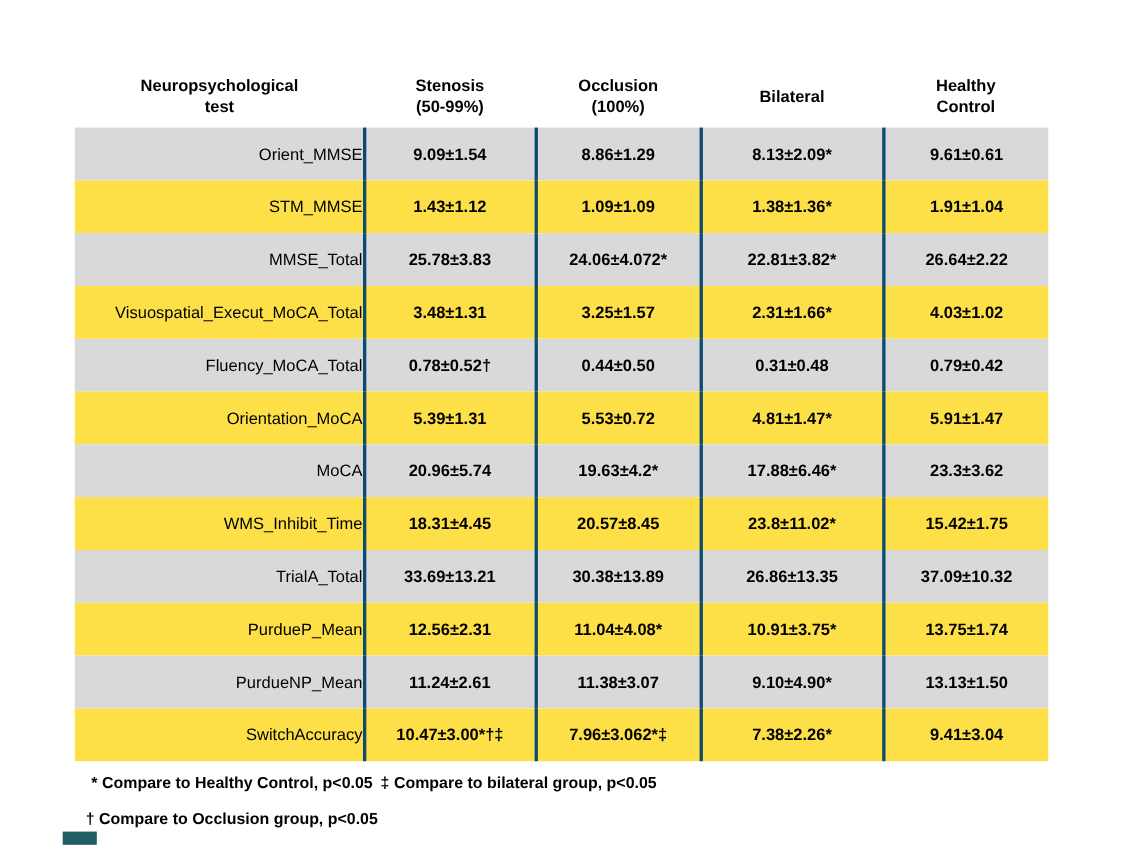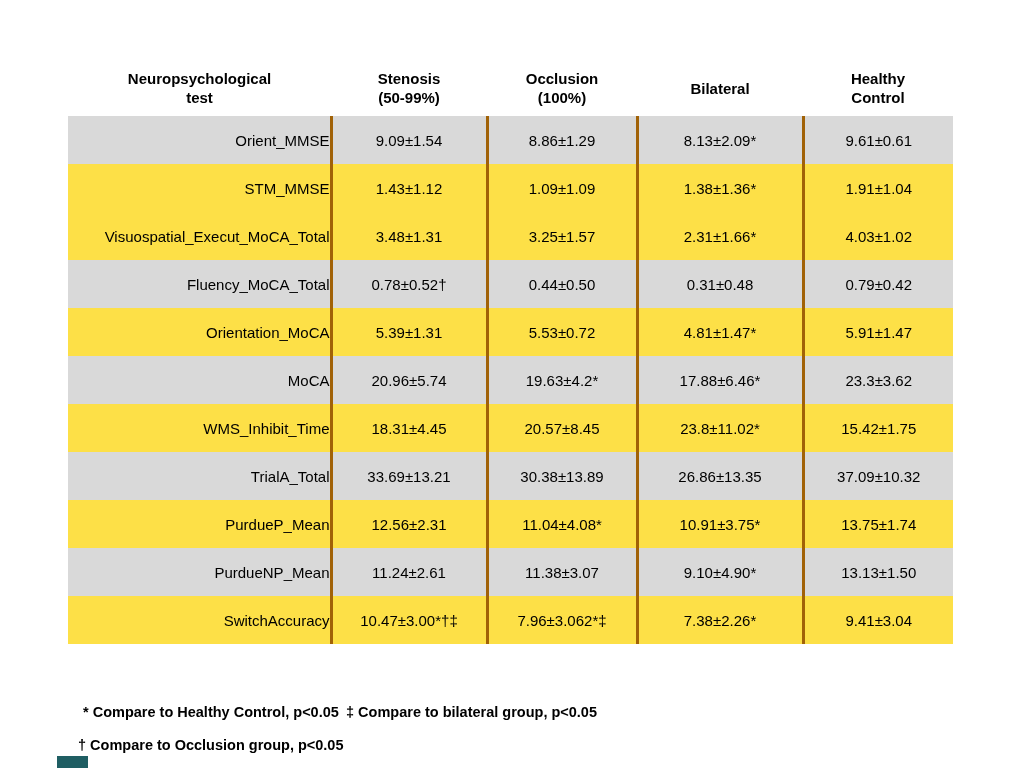--- a/index.html
+++ b/index.html
@@ -39,22 +39,22 @@
     background: #fde047;
   }
   table.nt tbody tr.stripe td { background: #d9d9d9; }
   td.name {
     text-align: right;
     padding-left: 7px;
     font-weight: normal;
   }
   td.val {
     text-align: center;
-    font-weight: normal;
-    border-left: 3px solid #a16207;
+    font-weight: bold;
+    border-left: 3px solid #0c4a6e;
   }
   .fn {
     position: absolute;
     font-size: 14.5px;
     font-weight: bold;
     white-space: nowrap;
     margin-left: 20px;
   }
   .fn-star   { left: 63px;  top: 704px; }
   .fn-ddag   { left: 326px; top: 704px; }
@@ -111,20 +111,27 @@
         <td class="val">8.13±2.09*</td>
         <td class="val">9.61±0.61</td>
       </tr>
       <tr>
         <td class="name">STM_MMSE</td>
         <td class="val">1.43±1.12</td>
         <td class="val">1.09±1.09</td>
         <td class="val">1.38±1.36*</td>
         <td class="val">1.91±1.04</td>
       </tr>
+      <tr class="stripe">
+        <td class="name">MMSE_Total</td>
+        <td class="val">25.78±3.83</td>
+        <td class="val">24.06±4.072*</td>
+        <td class="val">22.81±3.82*</td>
+        <td class="val">26.64±2.22</td>
+      </tr>
       <tr>
         <td class="name">Visuospatial_Execut_MoCA_Total</td>
         <td class="val">3.48±1.31</td>
         <td class="val">3.25±1.57</td>
         <td class="val">2.31±1.66*</td>
         <td class="val">4.03±1.02</td>
       </tr>
       <tr class="stripe">
         <td class="name">Fluency_MoCA_Total</td>
         <td class="val">0.78±0.52†</td>

